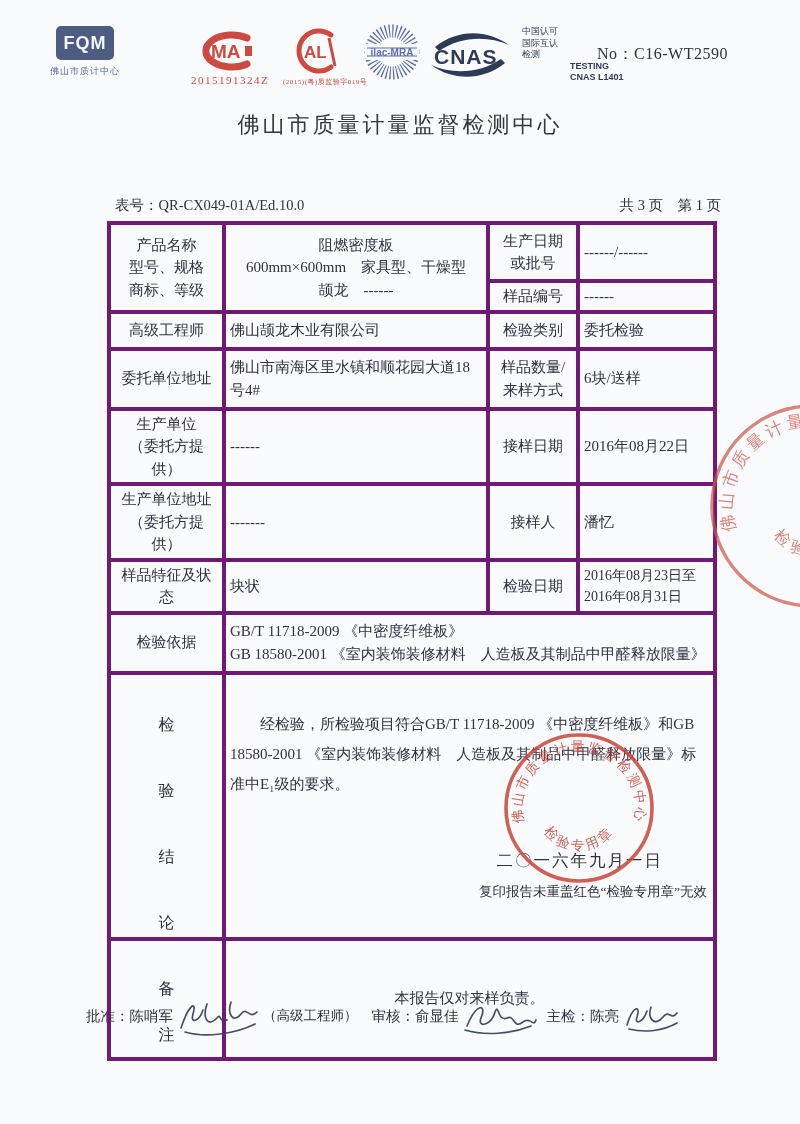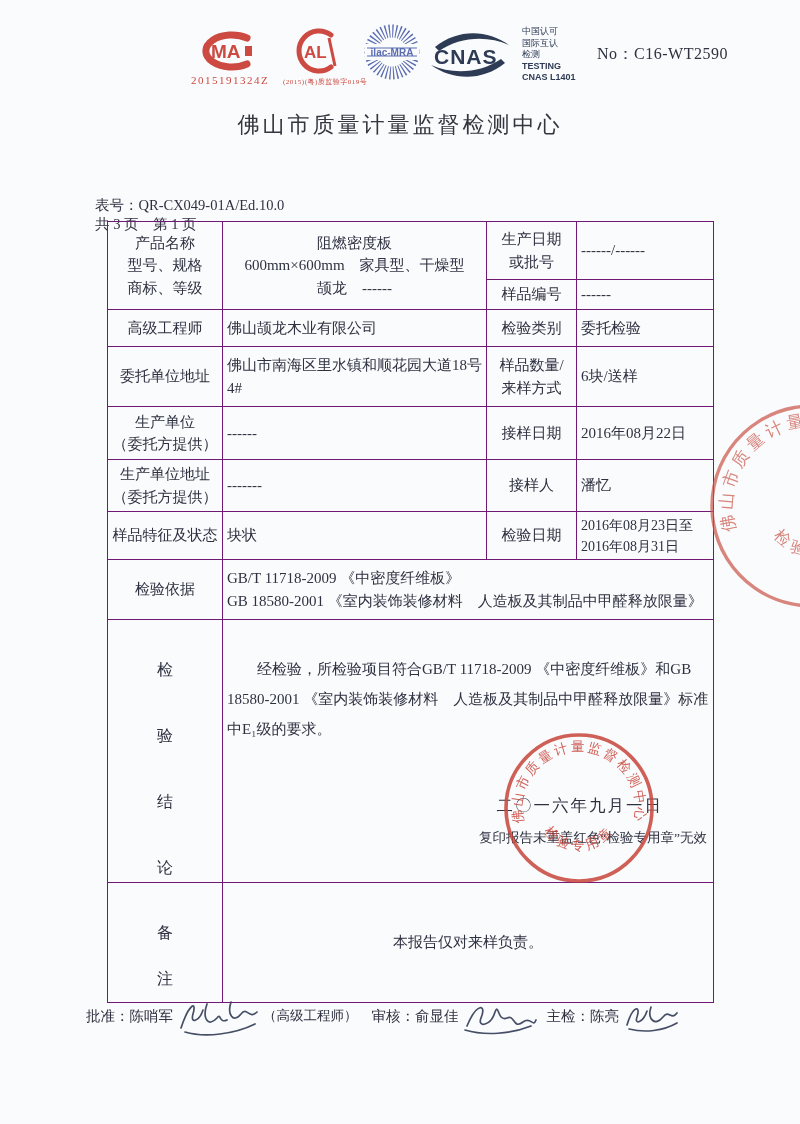--- a/index.html
+++ b/index.html
@@ -14,31 +14,31 @@
            font-family:"Liberation Sans",sans-serif;font-weight:bold;font-size:18px;letter-spacing:1px;}
   .fqm-cap{margin-top:5px;font-size:9px;color:#5568a2;letter-spacing:1px;white-space:nowrap;}
 
   .cma{left:192px;top:29px;}
   .cma-cap{left:191px;top:74px;font-size:11px;color:#cc4a42;letter-spacing:1.5px;font-family:"Liberation Serif",serif;}
   .cal{left:291px;top:26px;}
   .cal-cap{left:283px;top:77px;font-size:7px;color:#cc4a42;letter-spacing:.5px;}
   .ilac{left:363px;top:23px;}
   .cnasl{left:427px;top:32px;}
   .cnas-text{left:522px;top:26px;font-family:"Liberation Sans",sans-serif;color:#2e3b55;font-size:9px;line-height:11.5px;}
-  .cnas-text .b{font-weight:bold;}
+  .cnas-text .b{font-weight:bold;margin-left:48px;}
   .repno{left:597px;top:44px;font-size:16px;color:#2e3140;letter-spacing:.5px;white-space:nowrap;}
 
   
   .org-title{left:0;top:110px;width:800px;text-align:center;font-size:22px;letter-spacing:3px;color:#33363f;}
   .report-title{left:0;top:148px;width:800px;text-align:center;font-size:27px;letter-spacing:22px;padding-left:22px;box-sizing:border-box;color:#33363f;}
-  .meta{left:95px;top:196px;width:606px;display:flex;justify-content:space-between;font-size:14.5px;color:#2e3140;flex-direction:column;}
+  .meta{left:115px;top:196px;width:606px;display:flex;justify-content:space-between;font-size:14.5px;color:#2e3140;}
 
   
   table.rpt{position:absolute;left:107px;top:221px;width:606px;border-collapse:collapse;table-layout:fixed;z-index:1;}
-  table.rpt td{border:1px solid #701a75;font-size:15px;color:#2e3140;vertical-align:middle;
+  table.rpt td{border:4px solid #701a75;font-size:15px;color:#2e3140;vertical-align:middle;
                padding:2px 4px;line-height:1.5;}
   td.lab{text-align:center;}
   td.val{padding-left:12px;}
   td.cen{text-align:center;}
   .twoline{line-height:1.55;}
   td.vert{text-align:center;vertical-align:top;}
   .vchar{display:block;font-size:16px;}
   .r8 .vchar{margin-top:42px;}
   .r8 .vchar:first-child{margin-top:36px;}
   .r9 .vchar{margin-top:22px;}
@@ -57,20 +57,24 @@
 
   
   .stamp-center{left:497px;top:726px;opacity:.85;z-index:5;pointer-events:none;}
   .stamp-edge{left:700px;top:394px;opacity:.72;z-index:5;pointer-events:none;}
 </style>
 </head>
 <body>
 
 <div class="page">
 
+  <div class="abs fqm">
+    <div class="fqm-box">FQM</div>
+    <div class="fqm-cap">佛山市质计中心</div>
+  </div>
 
   <div class="abs cma">
     <svg width="66" height="44" viewBox="0 0 66 44">
       <path d="M55,9 A26,16 0 1 0 55,35" fill="none" stroke="#cc4a42" stroke-width="7" stroke-linecap="round"></path>
       <text x="19" y="29" font-family="Liberation Sans,sans-serif" font-weight="bold" font-size="19" fill="#cc4a42">MA</text>
       <rect x="53" y="17" width="7" height="10" fill="#cc4a42"></rect>
     </svg>
   </div>
   <div class="abs cma-cap">2015191324Z</div>
 

